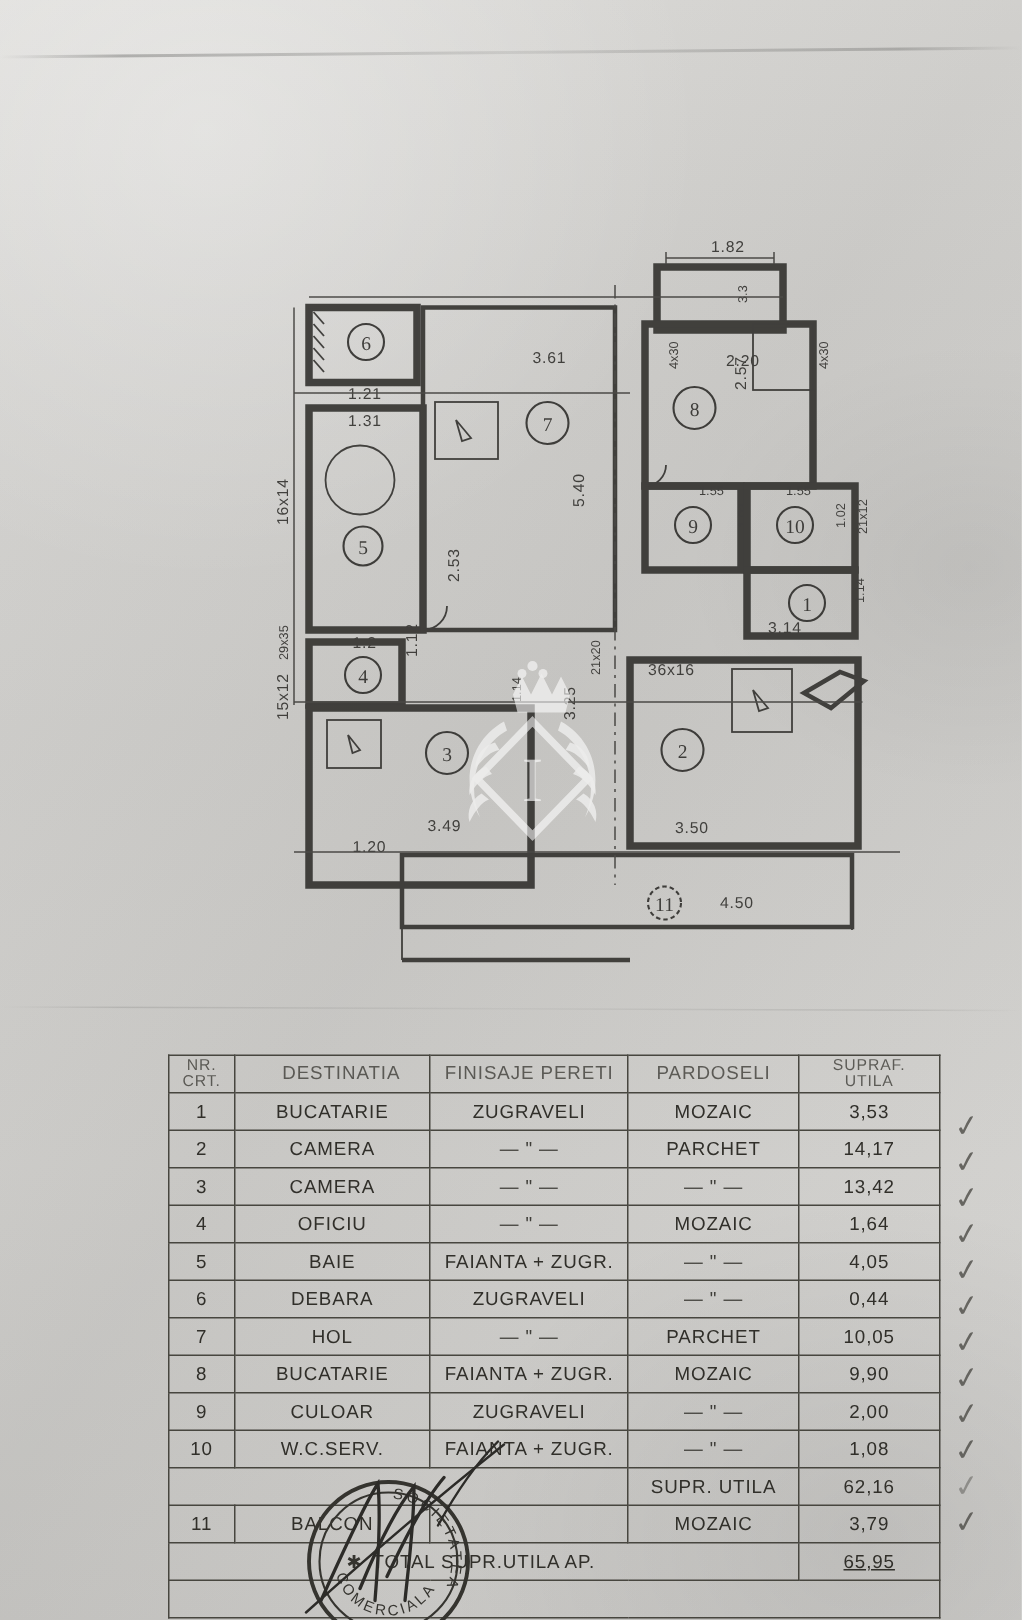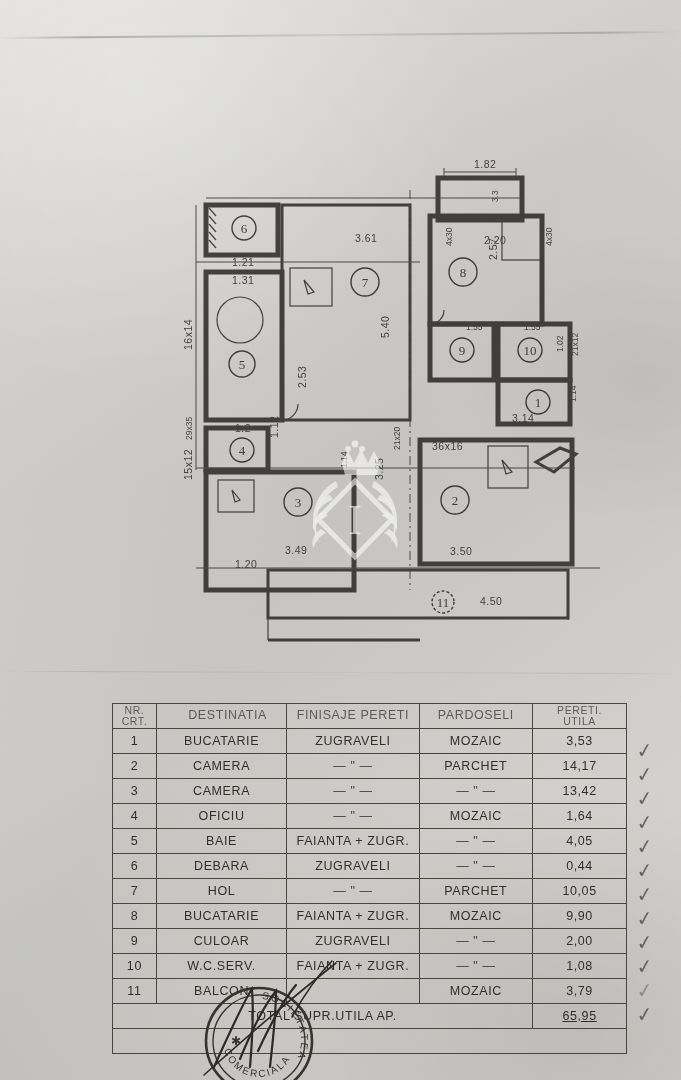--- a/index.html
+++ b/index.html
@@ -256,21 +256,21 @@
     <thead>
       <tr>
         <td class="c-nr">
           <div class="hdr2">NR.</div>
           <div class="hdr2">CRT.</div>
         </td>
         <td class="c-dest" style="text-align:center;padding-left:12px">DESTINATIA</td>
         <td class="c-fin">FINISAJE PERETI</td>
         <td class="c-pard">PARDOSELI</td>
         <td class="c-sup" style="text-align:center;padding-right:0">
-          <div class="hdr2">PERETI.</div>
+          <div class="hdr2">SUPRAF.</div>
           <div class="hdr2">UTILA</div>
         </td>
       </tr>
     </thead>
     <tbody id="rows-body">
         <tr>
           <td class="c-nr">1</td>
           <td class="c-dest dest-txt">BUCATARIE</td>
           <td class="c-fin">ZUGRAVELI</td>
           <td class="c-pard">MOZAIC</td>
@@ -331,20 +331,25 @@
           <td class="c-fin">ZUGRAVELI</td>
           <td class="c-pard ditto">— " —</td>
           <td class="c-sup">2,00</td>
         </tr>
         <tr>
           <td class="c-nr">10</td>
           <td class="c-dest dest-txt">W.C.SERV.</td>
           <td class="c-fin">FAIANTA + ZUGR.</td>
           <td class="c-pard ditto">— " —</td>
           <td class="c-sup">1,08</td>
+        </tr>
+        <tr>
+          <td colspan="3"></td>
+          <td class="c-pard sum-label">SUPR. UTILA</td>
+          <td class="c-sup">62,16</td>
         </tr>
         <tr>
           <td class="c-nr">11</td>
           <td class="c-dest dest-txt">BALCON</td>
           <td class="c-fin"></td>
           <td class="c-pard">MOZAIC</td>
           <td class="c-sup">3,79</td>
         </tr>
         <tr class="total-row">
           <td colspan="4" class="total-label">TOTAL SUPR.UTILA AP.</td>

